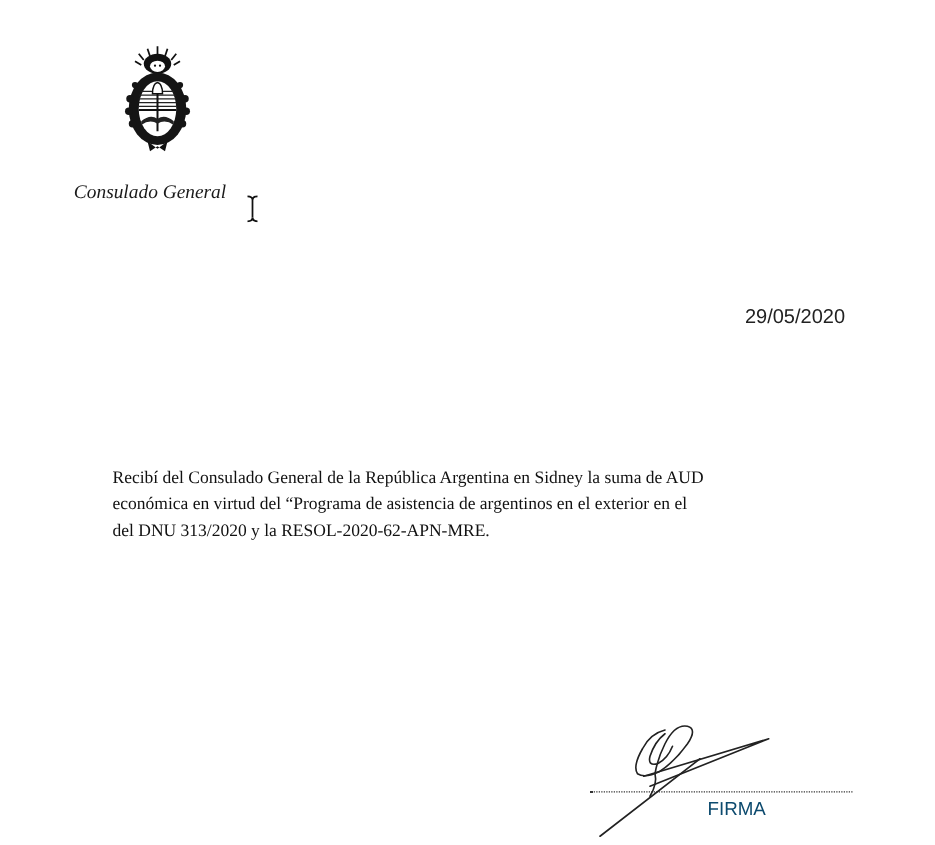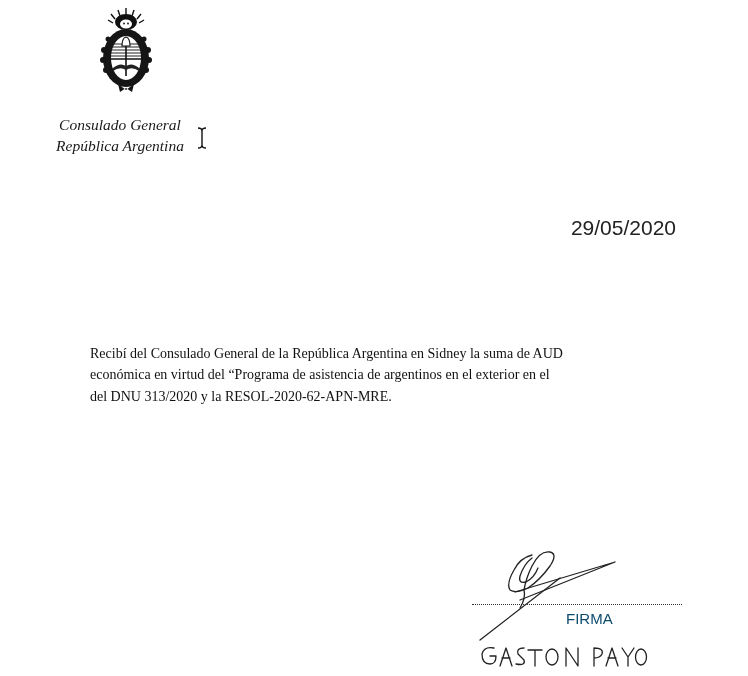--- a/index.html
+++ b/index.html
@@ -1,35 +1,35 @@
 <!DOCTYPE html>
 <html><head>
   <meta charset="utf-8">
   <style>
     * { box-sizing: border-box; margin: 0; padding: 0; }
     html, body {
       width: 748px; height: 676px; background: #ffffff; overflow: hidden;
       font-family: "Liberation Serif", "DejaVu Serif", serif; color: #111111;
     }
-    .page { position: relative; width: 748px; height: 547px; background: #ffffff; }
+    .page { position: relative; width: 748px; height: 547px; background: #ffffff; margin-top: 29px; }
 
     .coat-of-arms { position: absolute; left: 98px; top: 6px; width: 56px; height: 90px; }
 
     .letterhead {
       position: absolute; left: 30px; top: 114px; width: 180px;
       text-align: center; font-style: italic; font-size: 15.5px; line-height: 21px; color: #1a1a1a;
     }
     .letterhead div { white-space: nowrap; }
 
     .text-cursor { position: absolute; left: 195px; top: 127px; width: 14px; height: 22px; }
 
     .date {
       position: absolute; right: 72px; top: 216px;
       font-family: "Liberation Sans", "DejaVu Sans", sans-serif;
-      font-size: 21px; color: #222222;
+      font-size: 16px; color: #222222;
     }
 
     .body-text {
       position: absolute; left: 90px; top: 343px; width: 600px;
       font-size: 14px; line-height: 21.4px; color: #111111;
     }
     .body-text div { white-space: nowrap; }
 
     .signature-area { position: absolute; left: 460px; top: 548px; width: 250px; height: 128px; }
     .sig-line {
@@ -92,21 +92,20 @@
     <line x1="28" y1="40" x2="28" y2="70" stroke="#111" stroke-width="1.6"></line>
     <path d="M24 40 Q24 32 28 31 Q32 32 32 40 Z" fill="#fff" stroke="#111" stroke-width="1.2"></path>
 
     <path d="M15 62 Q22 56 28 60 Q34 56 41 62 L41 65 Q34 60 28 64 Q22 60 15 65 Z" fill="#222"></path>
 
     <path d="M20 78 L28 84 L36 78 L34 86 L28 82 L22 86 Z" fill="#111"></path>
   </svg>
 
   <div class="letterhead">
     <div>Consulado General</div>
-    <div>República Argentina</div>
   </div>
 
   <svg class="text-cursor" viewBox="0 0 14 22">
     <path d="M3 1 Q7 1 7 4 Q7 1 11 1" fill="none" stroke="#111" stroke-width="1.4"></path>
     <line x1="7" y1="4" x2="7" y2="18" stroke="#111" stroke-width="1.4"></line>
     <path d="M3 21 Q7 21 7 18 Q7 21 11 21" fill="none" stroke="#111" stroke-width="1.4"></path>
   </svg>
 
   <div class="date">29/05/2020</div>
 

